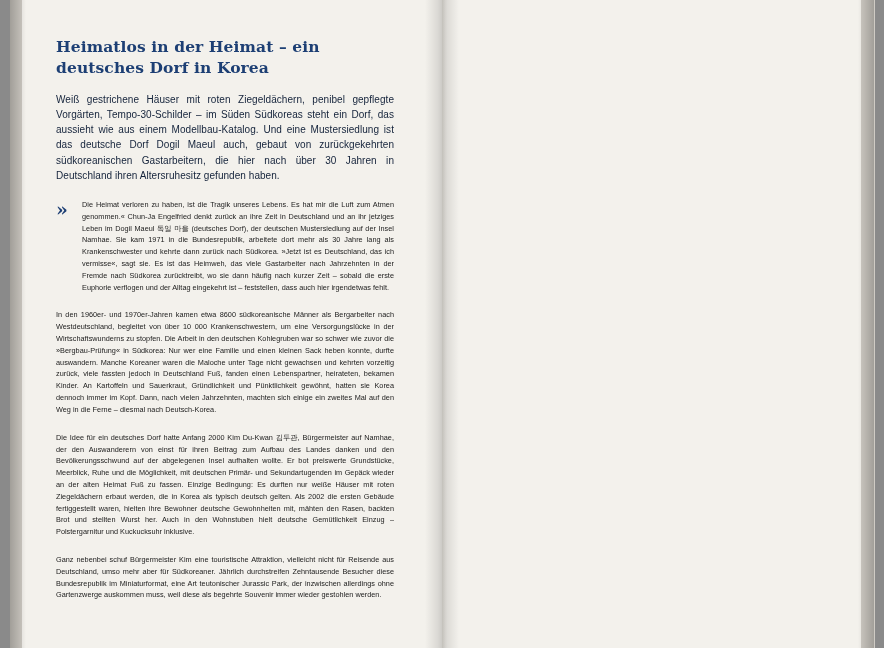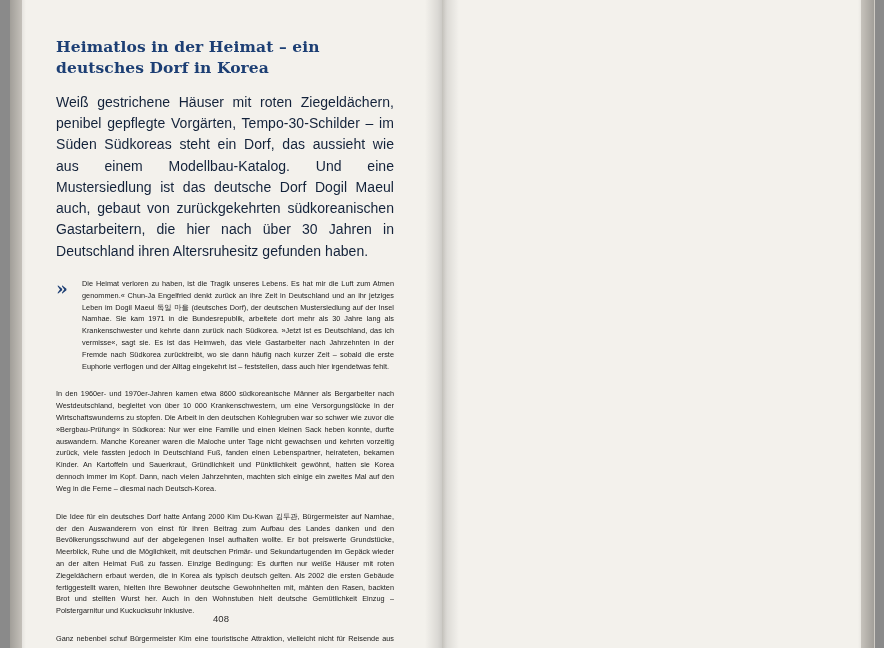--- a/index.html
+++ b/index.html
@@ -74,21 +74,21 @@
     font-weight: bold;
     font-size: 15.5px;
     line-height: 1.38;
     color: #1d3f74;
     margin: 0 0 13px 0;
     letter-spacing: 0.1px;
   }
 
   p.lead {
     font-family: "Liberation Sans", sans-serif;
-    font-size: 14px;
+    font-size: 10px;
     line-height: 1.52;
     color: #13223a;
     margin: 0 0 11px 0;
     text-align: justify;
     letter-spacing: 0.05px;
   }
 
   p.body {
     font-family: "Liberation Sans", sans-serif;
     font-size: 7.3px;
@@ -145,21 +145,20 @@
       <div class="quote-block">
         <span class="quote-mark">»</span>
         <p class="body first">Die Heimat verloren zu haben, ist die Tragik unseres Lebens. Es hat mir die Luft zum Atmen genommen.« Chun-Ja Engelfried denkt zurück an ihre Zeit in Deutschland und an ihr jetziges Leben im Dogil Maeul 독일 마을 (deutsches Dorf), der deutschen Mustersiedlung auf der Insel Namhae. Sie kam 1971 in die Bundesrepublik, arbeitete dort mehr als 30 Jahre lang als Krankenschwester und kehrte dann zurück nach Südkorea. »Jetzt ist es Deutschland, das ich vermisse«, sagt sie. Es ist das Heimweh, das viele Gastarbeiter nach Jahrzehnten in der Fremde nach Südkorea zurücktreibt, wo sie dann häufig nach kurzer Zeit – sobald die erste Euphorie verflogen und der Alltag eingekehrt ist – feststellen, dass auch hier irgendetwas fehlt.</p>
       </div>
 
       <p class="body">In den 1960er- und 1970er-Jahren kamen etwa 8600 südkoreanische Männer als Bergarbeiter nach Westdeutschland, begleitet von über 10 000 Krankenschwestern, um eine Versorgungslücke in der Wirtschaftswunderns zu stopfen. Die Arbeit in den deutschen Kohlegruben war so schwer wie zuvor die »Bergbau-Prüfung« in Südkorea: Nur wer eine Familie und einen kleinen Sack heben konnte, durfte auswandern. Manche Koreaner waren die Maloche unter Tage nicht gewachsen und kehrten vorzeitig zurück, viele fassten jedoch in Deutschland Fuß, fanden einen Lebenspartner, heirateten, bekamen Kinder. An Kartoffeln und Sauerkraut, Gründlichkeit und Pünktlichkeit gewöhnt, hatten sie Korea dennoch immer im Kopf. Dann, nach vielen Jahrzehnten, machten sich einige ein zweites Mal auf den Weg in die Ferne – diesmal nach Deutsch-Korea.</p>
       <p class="body">Die Idee für ein deutsches Dorf hatte Anfang 2000 Kim Du-Kwan 김두관, Bürgermeister auf Namhae, der den Auswanderern von einst für ihren Beitrag zum Aufbau des Landes danken und den Bevölkerungsschwund auf der abgelegenen Insel aufhalten wollte. Er bot preiswerte Grundstücke, Meerblick, Ruhe und die Möglichkeit, mit deutschen Primär- und Sekundartugenden im Gepäck wieder an der alten Heimat Fuß zu fassen. Einzige Bedingung: Es durften nur weiße Häuser mit roten Ziegeldächern erbaut werden, die in Korea als typisch deutsch gelten. Als 2002 die ersten Gebäude fertiggestellt waren, hielten ihre Bewohner deutsche Gewohnheiten mit, mähten den Rasen, backten Brot und stellten Wurst her. Auch in den Wohnstuben hielt deutsche Gemütlichkeit Einzug – Polstergarnitur und Kuckucksuhr inklusive.</p>
       <p class="body">Ganz nebenbei schuf Bürgermeister Kim eine touristische Attraktion, vielleicht nicht für Reisende aus Deutschland, umso mehr aber für Südkoreaner. Jährlich durchstreifen Zehntausende Besucher diese Bundesrepublik im Miniaturformat, eine Art teutonischer Jurassic Park, der inzwischen allerdings ohne Gartenzwerge auskommen muss, weil diese als begehrte Souvenir immer wieder gestohlen werden.</p>
 
     </div>
-    <div class="folio">408</div>
   </div>
 
   <div class="page right">
 
     <div class="folio">409</div>
   </div>
 
   <div class="gutter"></div>
   <div class="edge-left"></div>
   <div class="edge-right"></div>

